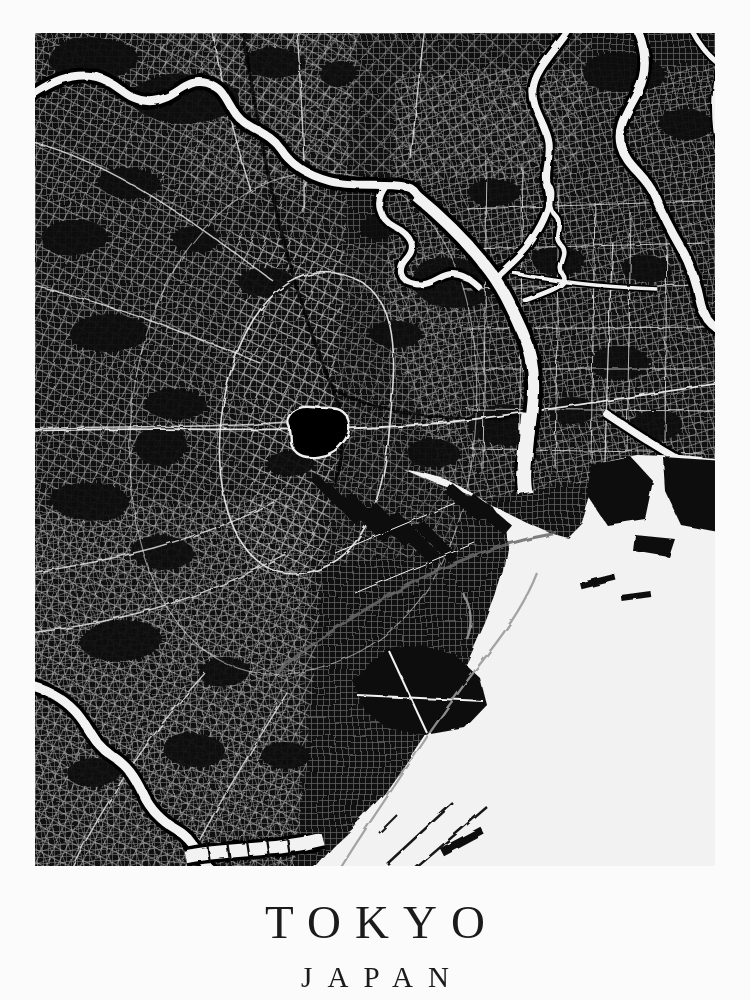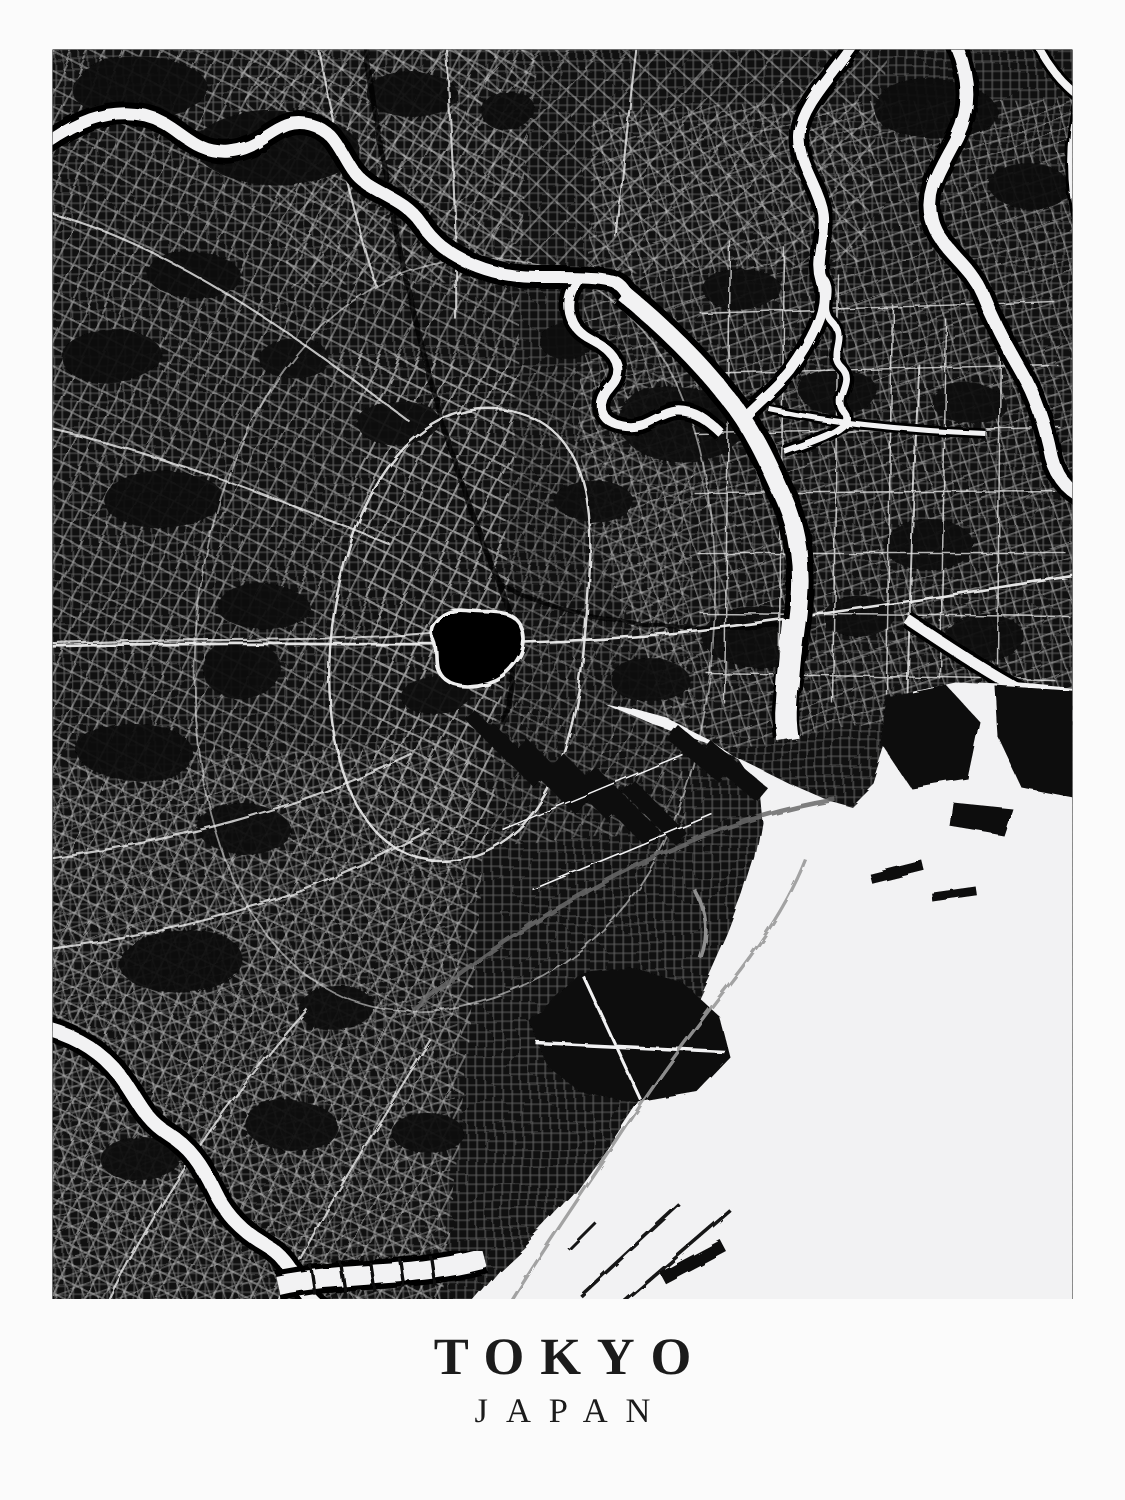--- a/index.html
+++ b/index.html
@@ -12,25 +12,25 @@
   .poster{position:relative;width:750px;height:1000px;background:#fbfbfb;}
   .map-frame{
     position:absolute;left:35px;top:33px;width:680px;height:833px;
     background:#101010;overflow:hidden;
   }
   .map-frame svg{display:block;width:680px;height:833px;}
   .title-block{
     position:absolute;top:882px;left:0;width:750px;text-align:center;color:#1b1b1b;
   }
   .title-block h1{
-    margin:5px;font-size:35px;font-weight:700;line-height:1.05;
+    margin:16px;font-size:47px;font-weight:400;line-height:1.05;
     letter-spacing:0.30em;text-indent:0.30em;
   }
   .title-block h2{
-    margin:4px 0 0 0;font-size:23px;font-weight:400;line-height:1.0;
+    margin:4px 0 0 0;font-size:29px;font-weight:400;line-height:1.0;
     letter-spacing:0.52em;text-indent:0.52em;
   }
 </style>
 </head>
 <body>
 
 <div class="poster">
 
   <div class="map-frame">
     <svg viewBox="0 0 680 833" preserveAspectRatio="none" role="img" xmlns="http://www.w3.org/2000/svg" aria-label="Black-and-white schematic street map of Tokyo with rivers, the port piers and Tokyo Bay in the lower right">

